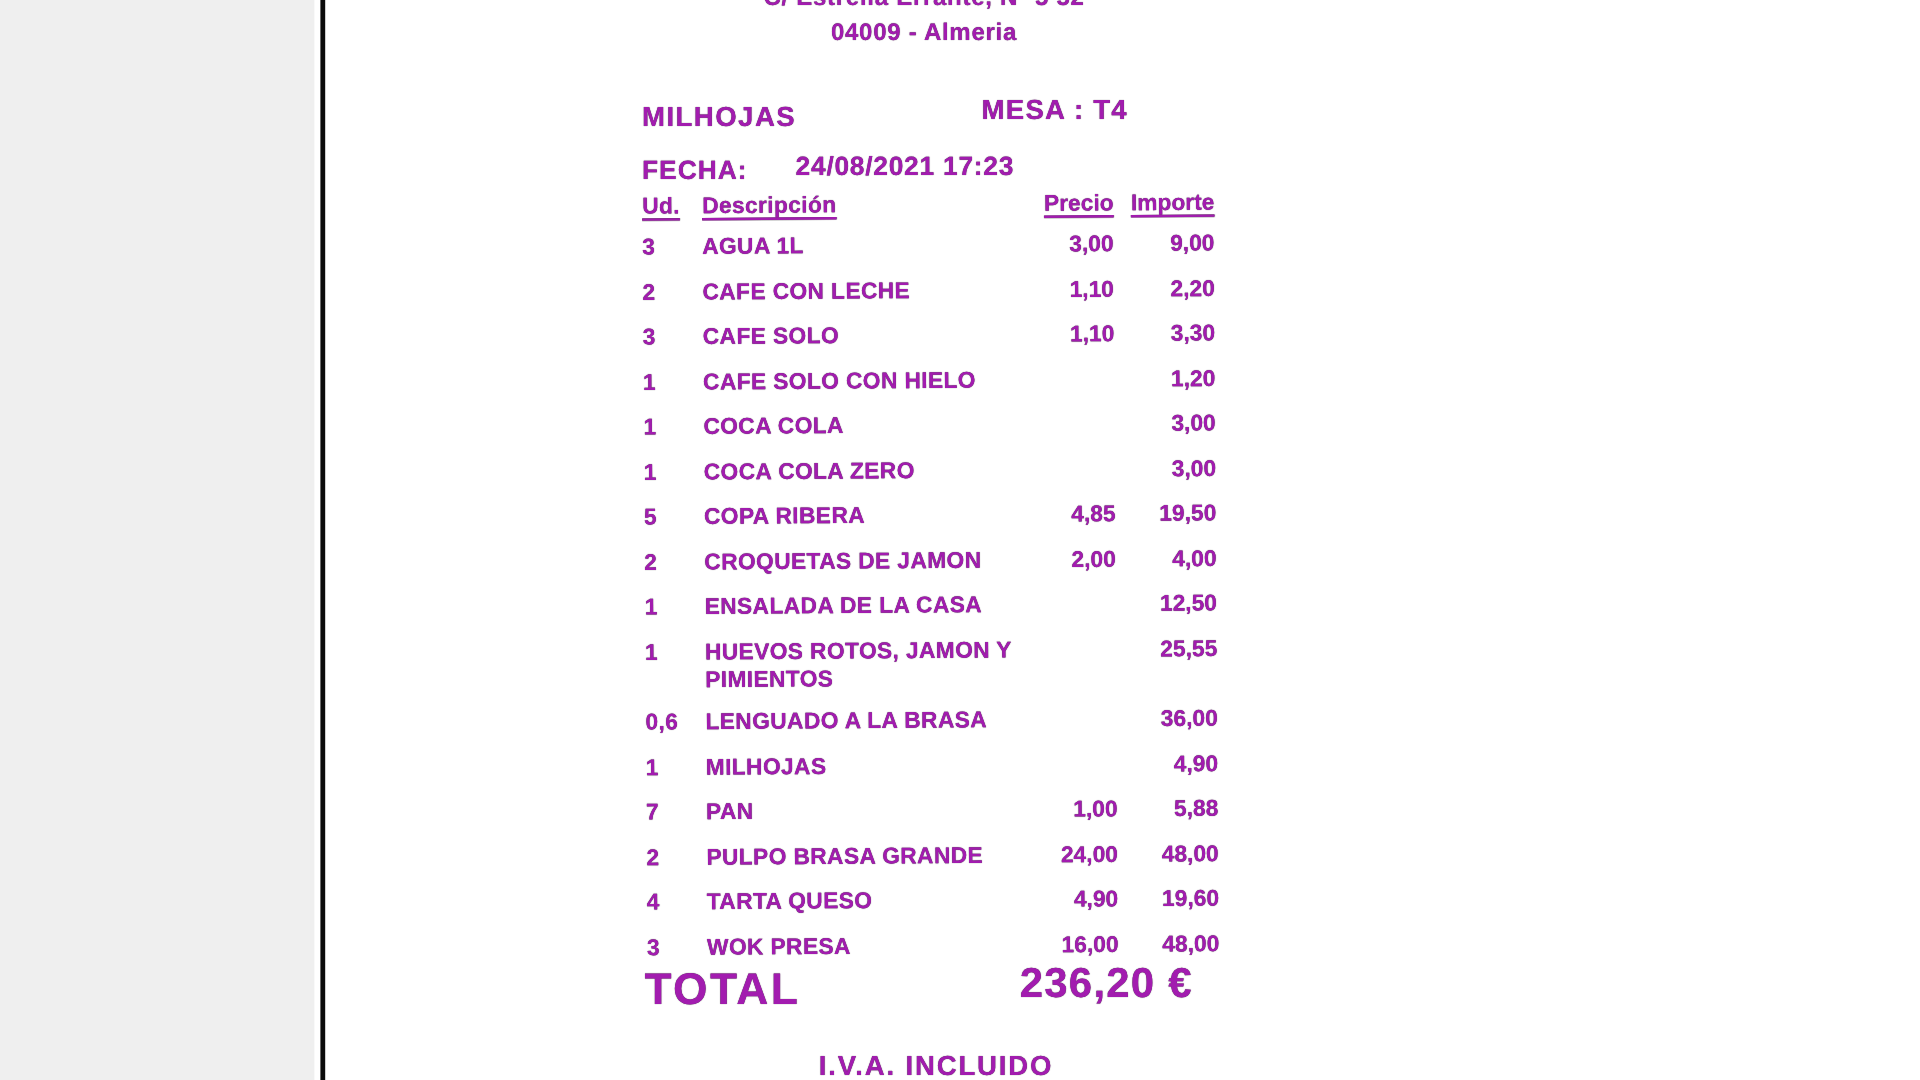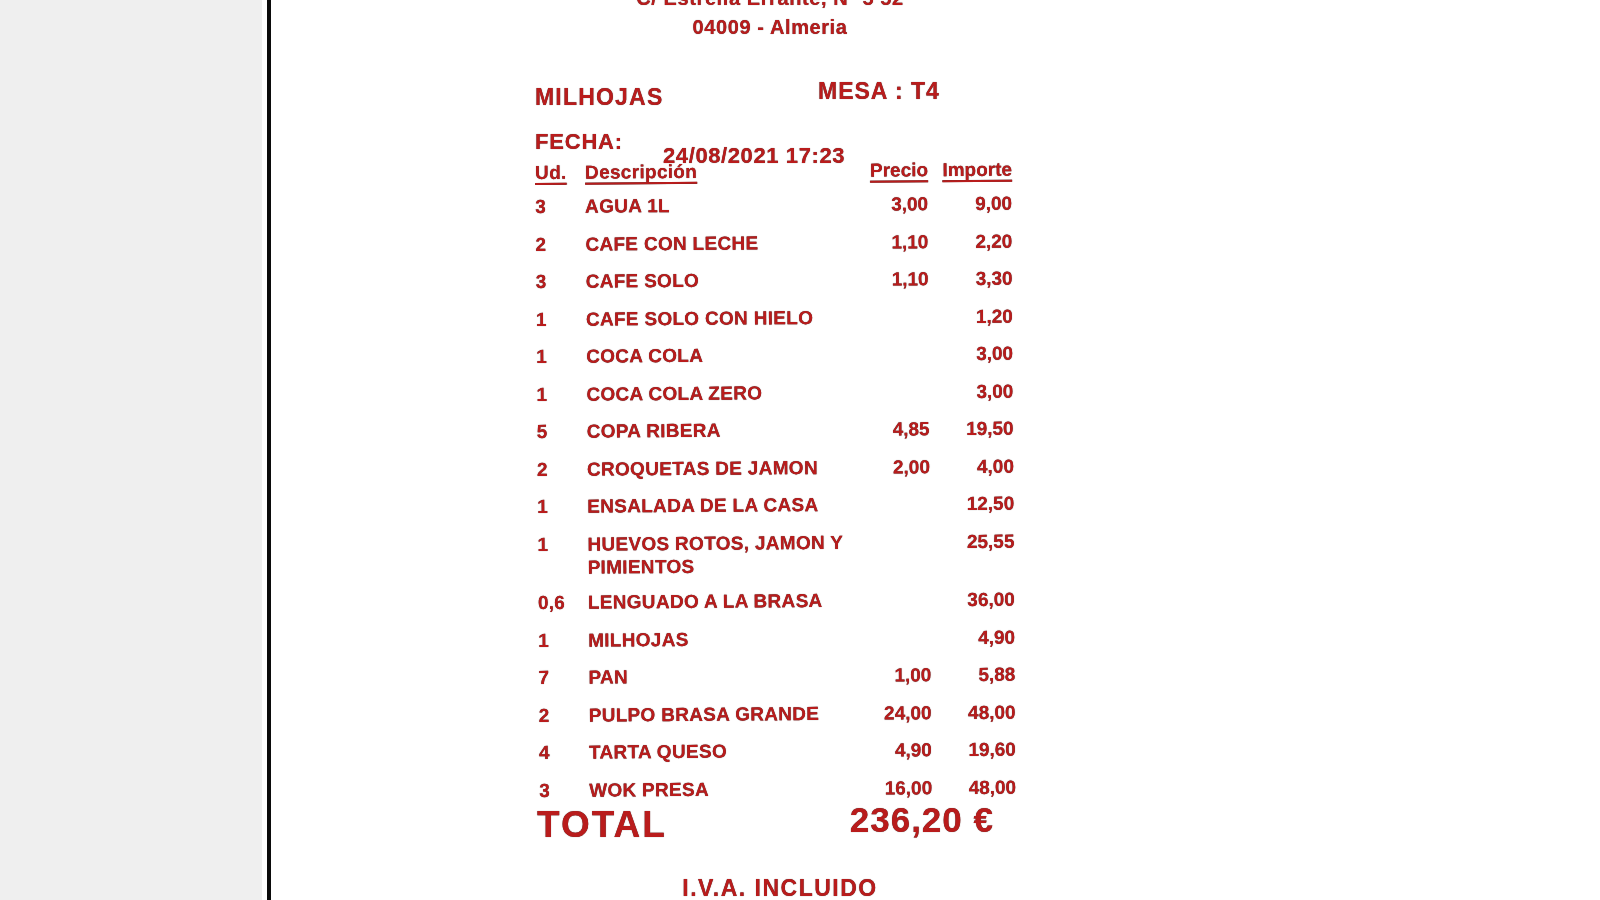--- a/index.html
+++ b/index.html
@@ -27,21 +27,21 @@
     position: absolute;
     left: 267px; top: 0;
     width: 4px; height: 900px;
     background: #0b0b0b;
   }
   .receipt {
     position: absolute;
     left: 0; top: 0;
     width: 1600px; height: 792px;
     font-weight: 700;
-    color: #b91c1c;
+    color: #a21caf;
     text-shadow: 0 0 0.7px rgba(0,0,0,0.85);
   }
   .addr {
     position: absolute;
     left: 490px; width: 560px;
     text-align: center;
     font-size: 20px;
     letter-spacing: 0.6px;
   }
   .addr-1 { top: -13px; }
@@ -60,21 +60,21 @@
     letter-spacing: 1px;
   }
   .fecha-label {
     position: absolute;
     left: 535px; top: 129px;
     font-size: 22px;
     letter-spacing: 0.8px;
   }
   .fecha-value {
     position: absolute;
-    left: 663px; top: 143px;
+    left: 663px; top: 126px;
     font-size: 22px;
     letter-spacing: 0.6px;
   }
   .cols-grid {
     display: grid;
     grid-template-columns: 50px 265px 78px 84px;
     width: 477px;
   }
   .thead {
     position: absolute;

